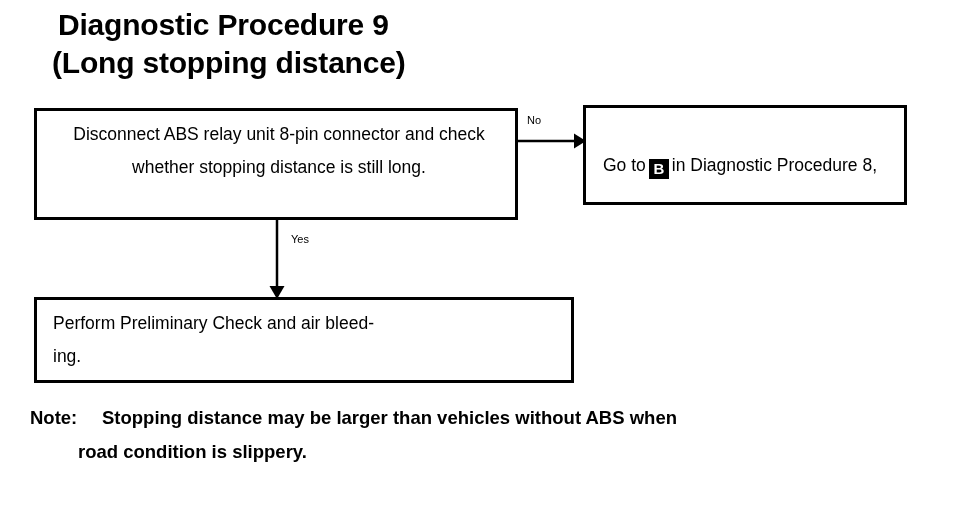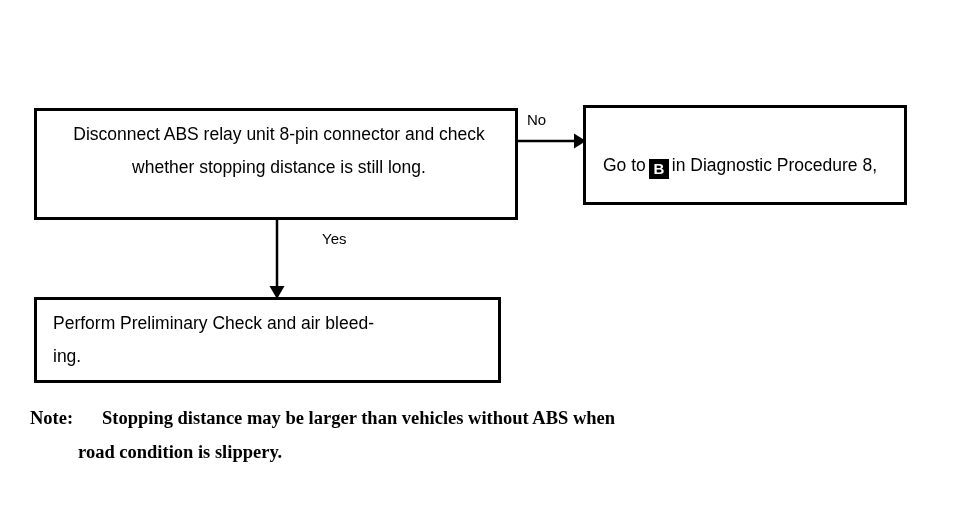--- a/index.html
+++ b/index.html
@@ -67,21 +67,21 @@
   }
   #box-goto-text {
     left: 17px;
     top: 8px;
     width: 292px;
   }
 
   #box-perform {
     left: 34px;
     top: 297px;
-    width: 467px;
+    width: 540px;
     height: 86px;
   }
   #box-perform-text {
     left: 16px;
     top: 7px;
     width: 452px;
   }
 
   
   .badge-letter {
@@ -113,59 +113,61 @@
   
   #connector-yes {
     left: 262px;
     top: 218px;
     width: 32px;
     height: 82px;
   }
 
   .edge-label {
     position: absolute;
-    font-size: 15px;
+    font-size: 11px;
     line-height: 20px;
     white-space: nowrap;
   }
   #label-no {
     left: 527px;
     top: 110px;
   }
   #label-yes {
     left: 291px;
     top: 229px;
-    margin-left: 31px;
   }
 
   
   #note {
     position: absolute;
     left: 30px;
     top: 401px;
     width: 900px;
     font-weight: bold;
     font-size: 18.5px;
     line-height: 34px;
     white-space: nowrap;
-    font-family: Liberation Serif, serif;
   }
   #note-label {
     display: inline-block;
     width: 72px;
   }
   #note-line-2 {
     margin-left: 48px;
   }
 </style>
 </head>
 <body>
 
 <div id="page">
 
+  <div class="title-block">
+    <div>Diagnostic Procedure 9</div>
+    <div class="title-line-2">(Long stopping distance)</div>
+  </div>
 
   <div class="fc-box" id="box-decision">
     <div class="fc-box-text" id="box-decision-text">Disconnect ABS relay unit 8-pin connector and check whether stopping distance is still long.</div>
   </div>
 
   <svg class="connector" id="connector-no" viewBox="0 0 68 18">
     <line x1="0" y1="9" x2="56" y2="9" stroke="#000000" stroke-width="2.5"></line>
     <polygon points="56,1.5 68,9 56,16.5" fill="#000000"></polygon>
   </svg>
   <div class="edge-label" id="label-no">No</div>

